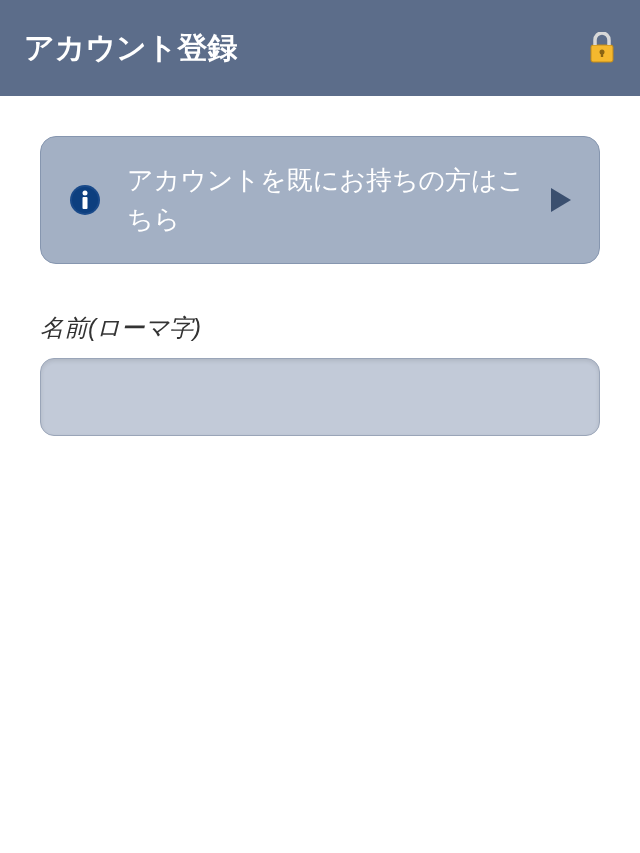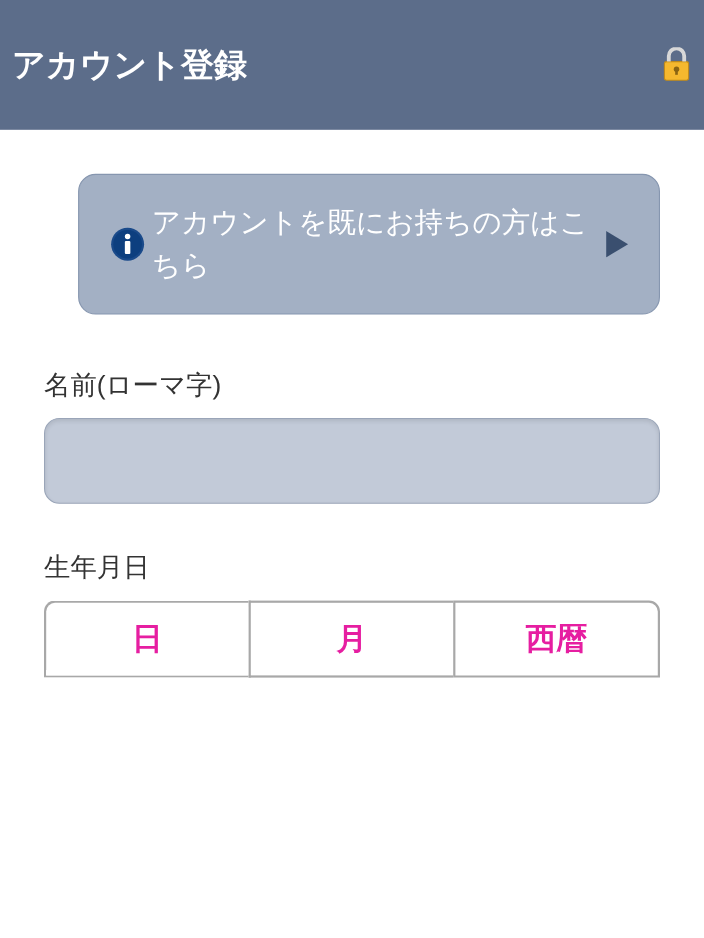--- a/index.html
+++ b/index.html
@@ -5,49 +5,48 @@
     * { box-sizing: border-box; margin: 0; padding: 0; }
     body {
       width: 640px;
       height: 853px;
       font-family: "Hiragino Kaku Gothic Pro", "Meiryo", sans-serif;
       background: #ffffff;
       overflow: hidden;
     }
     .header {
       background: #5c6d8a;
-      height: 118px;
+      height: 96px;
       display: flex;
       align-items: center;
       justify-content: space-between;
-      padding: 0 11px;
+      padding: 0 24px;
     }
     .header-title {
       color: #ffffff;
       font-size: 30px;
       font-weight: bold;
     }
     .lock-icon {
       width: 28px;
       height: 32px;
     }
     .content {
       padding: 40px 40px 0 40px;
     }
     .info-banner {
       background: #a3b0c4;
       border: 1px solid #8696af;
       border-radius: 16px;
       padding: 24px 28px;
       display: flex;
       align-items: center;
-      gap: 6px;
+      gap: 26px;
       margin-bottom: 48px;
       cursor: pointer;
-      margin-left: 31px;
     }
     .info-icon {
       flex: 0 0 32px;
       width: 32px;
       height: 32px;
     }
     .info-text {
       flex: 1;
       color: #ffffff;
       font-size: 26px;
@@ -59,20 +58,21 @@
       height: 24px;
     }
     .field-group {
       margin-bottom: 42px;
     }
     .field-label {
       color: #333333;
       font-size: 24px;
       margin-bottom: 14px;
       display: block;
+      font-style: italic;
     }
     .text-input {
       width: 100%;
       height: 78px;
       background: #c2cad8;
       border: 1px solid #9aa5b8;
       border-radius: 14px;
       font-size: 22px;
       padding: 0 16px;
       box-shadow: inset 0 2px 4px rgba(0,0,0,0.1);
@@ -140,22 +140,14 @@
       </svg>
     </span>
   </div>
 
   <div class="field-group">
     <label class="field-label">名前(ローマ字)</label>
     <input type="text" class="text-input" value="" style="">
   </div>
 
 
-  <div class="field-group">
-    <label class="field-label">生年月日</label>
-    <div class="dob-row">
-      <div class="dob-select">日</div>
-      <div class="dob-select">月</div>
-      <div class="dob-select">西暦</div>
-    </div>
-  </div>
 
 </div>
 
 </body></html>

